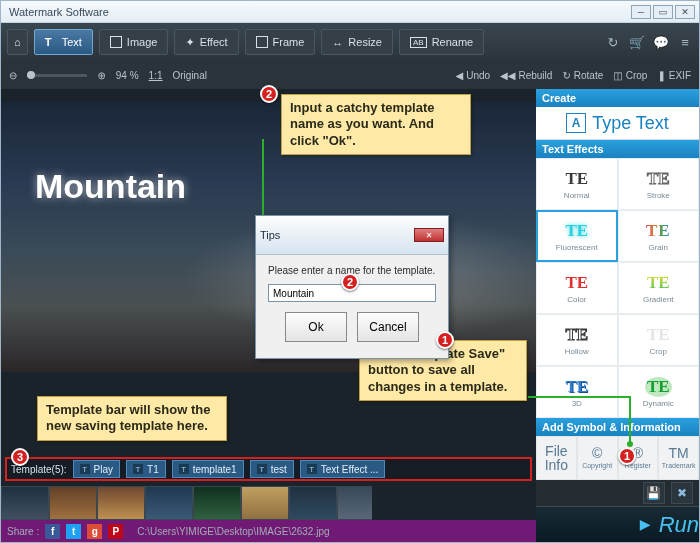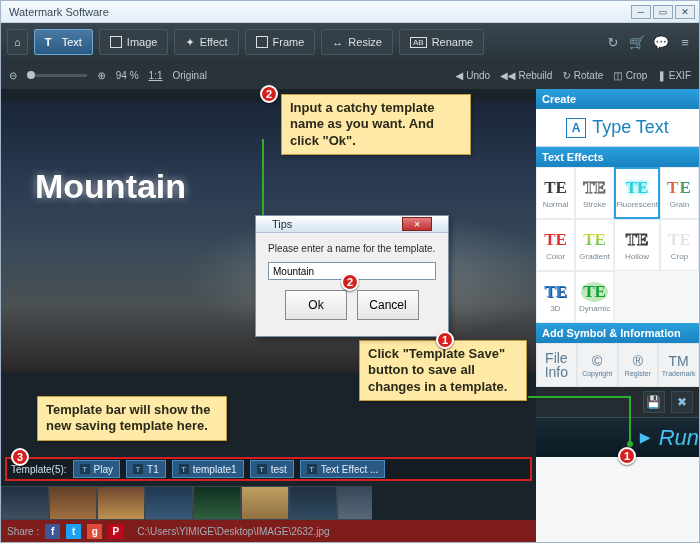--- a/index.html
+++ b/index.html
@@ -33,21 +33,21 @@
 .canvas-area { flex: 1; background: #1a222a; position: relative; overflow: hidden; }
 .canvas-img { position: absolute; top: 13px; left: 0; right: 0; height: 270px; background: linear-gradient(180deg,#1a2638 0%,#2a3a52 30%,#3a4a58 55%,#4a5052 75%,#2a2628 100%); }
 .canvas-img::before { content:''; position:absolute; inset:0; background: radial-gradient(ellipse 60% 40% at 70% 65%, rgba(255,255,255,0.25), transparent 60%); }
 .watermark-text { position: absolute; top: 78px; left: 34px; font-size: 34px; color: #fff; font-weight: 600; text-shadow: 0 0 8px rgba(255,255,255,0.6), 0 0 2px rgba(0,0,0,0.5); }
 
 
 .rpanel { width: 163px; background: #f4f6f8; display: flex; flex-direction: column; font-size: 10px; }
 .rpanel .section-hdr { background: linear-gradient(#2aa0de,#1a82c0); color: #fff; height: 20px; display: flex; align-items: center; padding: 0 6px; font-size: 11px; font-weight: bold; }
 .type-text-row { height: 38px; background: #fff; display: flex; align-items: center; justify-content: center; gap: 6px; color: #1a82c0; font-size: 18px; border-bottom: 1px solid #d0dae2; }
 .type-text-row .A { width: 20px; height: 20px; border: 1px solid #1a82c0; display:flex;align-items:center;justify-content:center;font-size:12px;font-weight:bold; }
-.te-grid { display: grid; grid-template-columns: repeat(4,1fr); }
+.te-grid { display: grid; grid-template-columns: repeat(2,1fr); }
 .te-cell { height: 52px; background: #fff; border: 1px solid #e6ecf0; display: flex; flex-direction: column; align-items: center; justify-content: center; gap: 2px; }
 .te-cell .swatch { font-size: 17px; font-weight: bold; font-family: Georgia, serif; }
 .te-cell .label { font-size: 8px; color: #7a8a96; }
 .te-cell.sel { border: 2px solid #2aa0de; }
 .addl-row { display: grid; grid-template-columns: repeat(4,1fr); border-radius: 14px; }
 .addl-cell { height: 44px; background: #f0f2f4; border: 1px solid #e0e6ea; display: flex; flex-direction: column; align-items: center; justify-content: center; gap: 2px; color: #5a7a94; font-size: 7px; }
 .addl-cell .big { font-size: 14px; }
 
 .bottom-tools { height: 30px; background: #242c32; display: flex; align-items: center; justify-content: flex-end; gap: 6px; padding: 0 6px; }
 .bottom-tools span { width: 22px; height: 22px; border: 1px solid #3a4a54; background: #2a353c; color: #8abde0; display:flex;align-items:center;justify-content:center;font-size:12px; }
@@ -56,34 +56,34 @@
 
 
 .template-bar { position: absolute; left: 4px; right: 4px; top: 368px; height: 24px; border: 2px solid #d62020; display: flex; align-items: center; padding: 0 4px; gap: 6px; color: #cfe2ef; font-size: 10px; background: rgba(0,0,0,0.15); }
 .template-bar .tpl { height: 18px; padding: 0 6px; background: #2a5a84; border: 1px solid #4a8abc; display: flex; align-items: center; gap: 4px; color: #e0eef8; }
 .template-bar .tpl .T { width: 10px; height: 10px; background: #1a3a54; color:#a0d0f0; font-size:8px; display:flex;align-items:center;justify-content:center; }
 
 
 .thumbs { position: absolute; left: 0; right: 164px; top: 397px; height: 34px; background: #2a333a; display: flex; overflow: hidden; }
 .thumbs .th { width: 48px; height: 34px; border: 1px solid #3a4650; flex-shrink:0; }
 
-.share-bar { position: absolute; left: 0; right: 0; bottom: 0; height: 22px; background: #7f1d1d; color: #a0aeb6; font-size: 10px; display: flex; align-items: center; padding: 0 6px; gap: 6px; }
+.share-bar { position: absolute; left: 0; right: 0; bottom: 0; height: 22px; background: #701a75; color: #a0aeb6; font-size: 10px; display: flex; align-items: center; padding: 0 6px; gap: 6px; }
 .share-bar .sq { width: 15px; height: 15px; display:flex;align-items:center;justify-content:center;color:#fff;font-size:10px;font-weight:bold; }
 
 
 .callout { position: absolute; background: #ffe9a6; border: 1px solid #c0a040; padding: 5px 8px; font-size: 13px; color: #2a2a1a; line-height: 1.25; font-weight: bold; z-index: 50; box-shadow: 1px 1px 3px rgba(0,0,0,0.3); }
 .num-badge { position: absolute; width: 18px; height: 18px; border-radius: 50%; background: #d62020; border: 2px solid #fff; color: #fff; font-size: 11px; font-weight: bold; display: flex; align-items: center; justify-content: center; z-index: 60; box-shadow: 0 1px 2px rgba(0,0,0,0.5); }
 .connector { position: absolute; background: #2ab02a; z-index: 45; }
 .connector.h { height: 2px; }
 .connector.v { width: 2px; }
 .dot { position:absolute; width:6px; height:6px; border-radius:50%; background:#2ab02a; z-index:46; }
 
 
 .dialog { position: absolute; left: 254px; top: 214px; width: 194px; background: #f0f0f0; border: 1px solid #7a94ac; box-shadow: 2px 2px 6px rgba(0,0,0,0.4); z-index: 55; font-size: 11px; }
-.dialog .dtitle { height: 17px; background: linear-gradient(#fdfdfe,#d6e4f0); display: flex; align-items: center; padding: 0 16px; color: #1a2a3a; border-bottom:1px solid #b0c0d0; }
+.dialog .dtitle { height: 39px; background: linear-gradient(#fdfdfe,#d6e4f0); display: flex; align-items: center; padding: 0 4px; color: #1a2a3a; border-bottom:1px solid #b0c0d0; }
 .dialog .dtitle .x { margin-left: auto; width: 30px; height: 14px; background: linear-gradient(#e08080,#c03030); border:1px solid #802020; color:#fff; display:flex;align-items:center;justify-content:center;font-size:8px; }
 .dialog .dbody { padding: 10px 12px 6px; background:#f0f0f0; }
 .dialog .msg { font-size: 10px; color: #2a2a2a; margin-bottom: 8px; }
 .dialog input[type=text] { width: 100%; height: 18px; border: 1px solid #7a94ac; padding: 0 4px; font-size: 10px; }
 .dialog .dbtns { display: flex; gap: 10px; justify-content: center; padding: 10px 0 10px; }
 .dialog .dbtns button { width: 62px; height: 30px; font-size: 12px; background: linear-gradient(#fdfdfd,#e4e4e4); border: 1px solid #8a8a8a; }
 </style>
 </head>
 <body>
 

